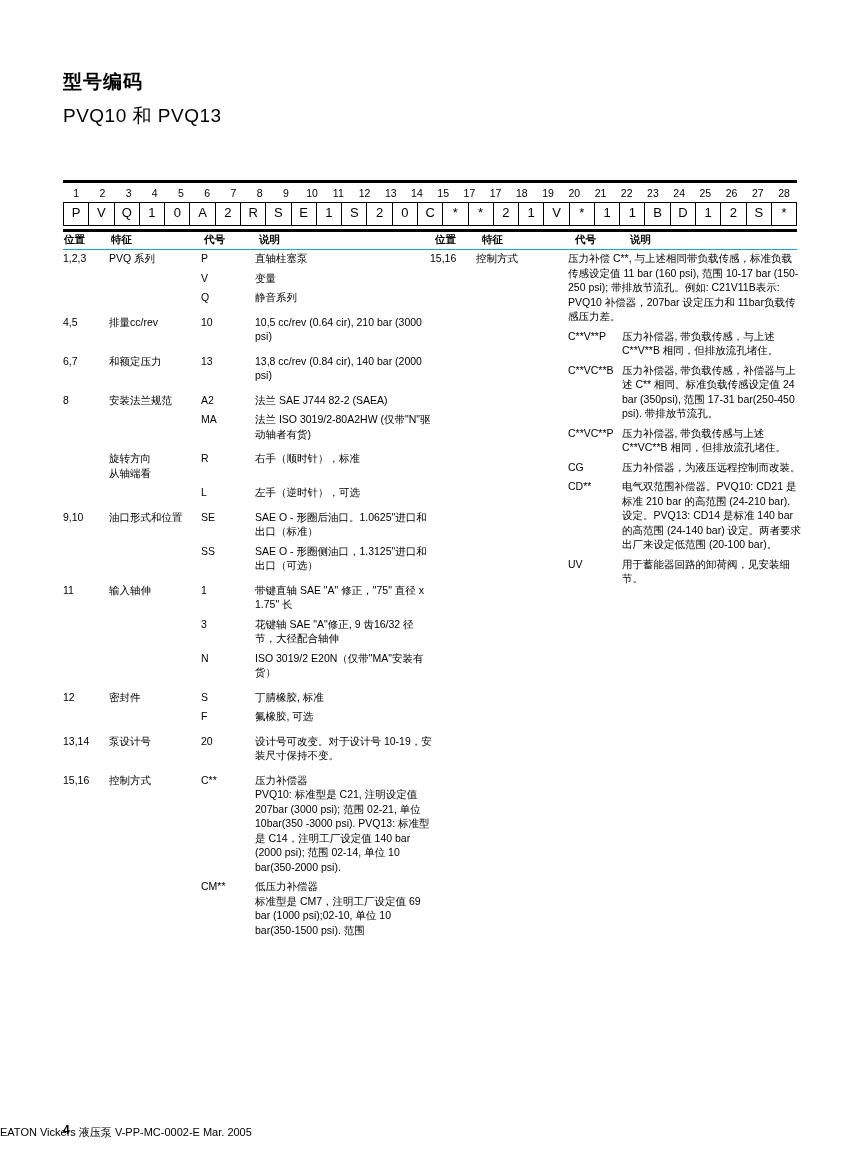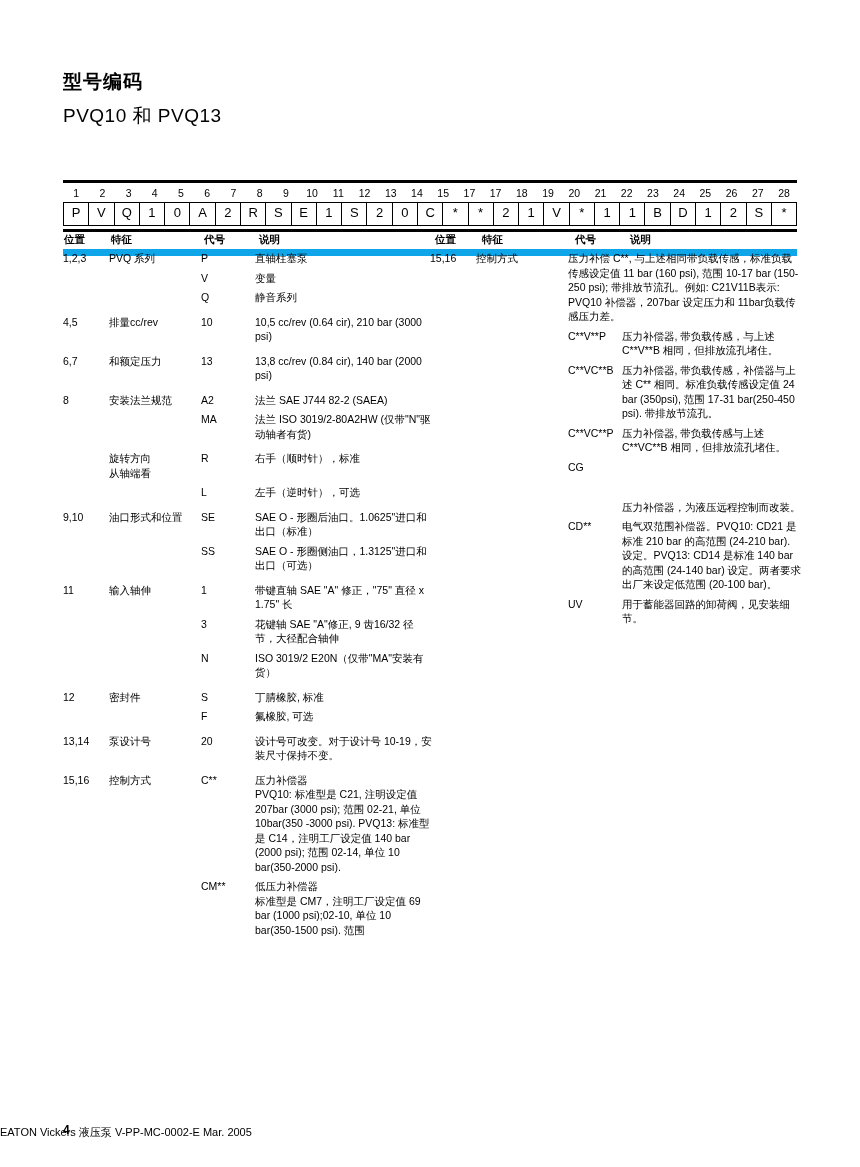--- a/index.html
+++ b/index.html
@@ -94,21 +94,21 @@
   .legend {
     position: absolute;
     left: 63px;
     top: 216px;
     width: 734px;
   }
   .legend-head {
     display: flex;
     font-size: 10.5px;
     font-weight: bold;
-    border-bottom: 7px solid #0ea5e9;
+    border-bottom: 1px solid #0ea5e9;
     padding-bottom: 2px;
   }
   .col-a { width: 46px; }
   .col-b { width: 92px; }
   .col-c { width: 54px; }
   .col-d { width: 175px; }
   .legend-head .hc {
     padding-left: 1px;
   }
   
@@ -440,21 +440,21 @@
           <div class="c-pos"></div>
           <div class="c-feat"></div>
           <div class="c-code">C**VC**P</div>
           <div class="c-desc" style="white-space: pre-line;">压力补偿器, 带负载传感与上述C**VC**B 相同，但排放流孔堵住。</div>
         </div>
         <div class="sp-s"></div>
         <div class="entry">
           <div class="c-pos"></div>
           <div class="c-feat"></div>
           <div class="c-code">CG</div>
-          <div class="c-desc" style="white-space: pre-line; margin-top: 40px;">压力补偿器，为液压远程控制而改装。</div>
+          <div class="c-desc" style="white-space: pre-line;">压力补偿器，为液压远程控制而改装。</div>
         </div>
         <div class="sp-s"></div>
         <div class="entry">
           <div class="c-pos"></div>
           <div class="c-feat"></div>
           <div class="c-code">CD**</div>
           <div class="c-desc" style="white-space: pre-line;">电气双范围补偿器。PVQ10: CD21 是标准 210 bar 的高范围 (24-210 bar). 设定。PVQ13: CD14 是标准 140 bar 的高范围 (24-140 bar) 设定。两者要求出厂来设定低范围 (20-100 bar)。</div>
         </div>
         <div class="sp-s"></div>
         <div class="entry">

